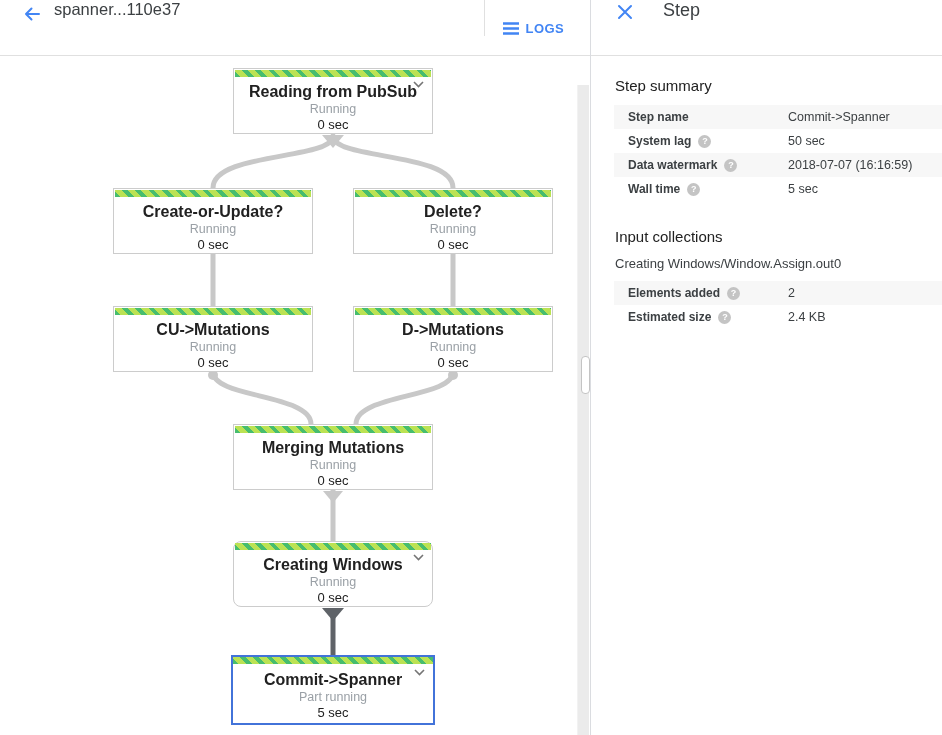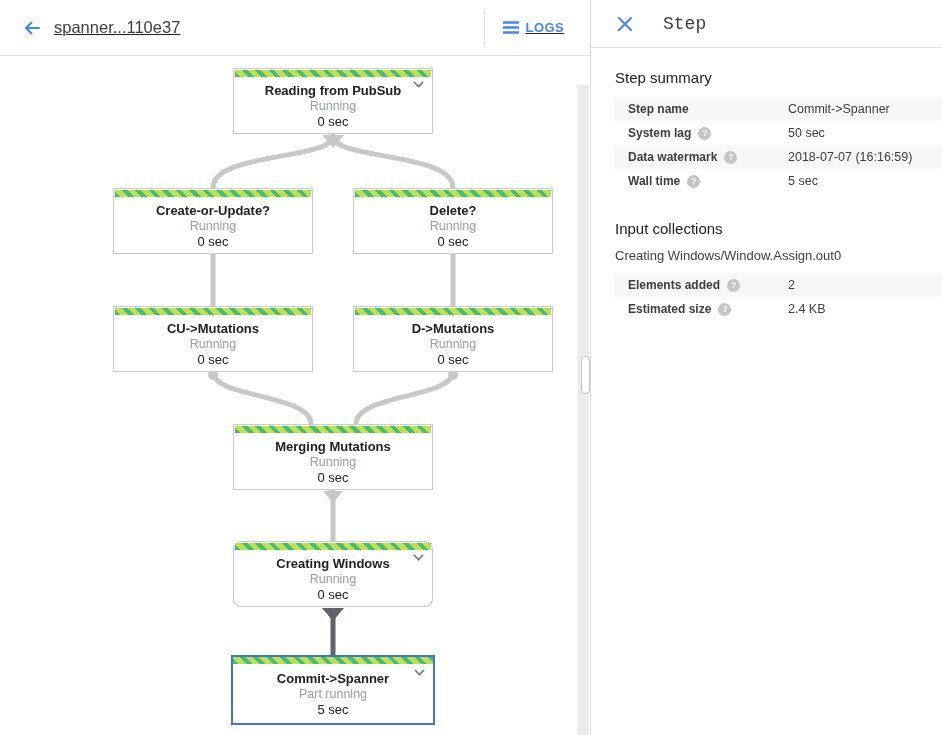--- a/index.html
+++ b/index.html
@@ -14,48 +14,48 @@
     --border-gray:#e0e0e0;
     --text-dark:#212121;
     --label-dark:#3c4043;
   }
   *{margin:0;padding:0;box-sizing:border-box;}
   html,body{width:942px;height:735px;overflow:hidden;}
   body{font-family:"Liberation Sans","DejaVu Sans",sans-serif;background:#fff;position:relative;color:var(--text-dark);}
 
   
   .topbar{position:absolute;left:0;top:0;width:590px;height:56px;background:#fff;
-    border-bottom:1px solid var(--border-gray);display:flex;align-items:center;text-decoration:underline;}
+    border-bottom:1px solid var(--border-gray);display:flex;}
   .back-btn{margin-left:18px;width:28px;height:28px;display:flex;align-items:center;justify-content:center;cursor:pointer;background:none;border:none;}
   .job-title{margin-left:8px;font-size:16.5px;color:var(--label-dark);}
   .topbar-spacer{flex:1;}
   .hdr-divider{width:1px;height:36px;background:var(--border-gray);}
   .logs-btn{display:flex;align-items:center;gap:7px;border:none;background:none;cursor:pointer;
     color:var(--accent-blue);font-family:inherit;font-size:13px;font-weight:700;letter-spacing:.4px;
     padding:0 26px 0 18px;height:56px;}
 
   
   .graph-area{position:absolute;left:0;top:56px;width:590px;height:679px;background:#fff;}
   .edges{position:absolute;left:0;top:0;}
   .node{position:absolute;background:#fff;border:1px solid #ccc;text-align:center;cursor:pointer;}
   .node .stripe{position:absolute;left:1px;right:1px;top:1px;height:7px;
     background:repeating-linear-gradient(45deg,var(--stripe-dark) 0 4px,var(--stripe-light) 4px 9.5px);}
-  .node .nt{margin-top:14px;font-size:13px;font-weight:700;color:var(--text-dark);}
+  .node .nt{margin-top:14px;font-size:16px;font-weight:700;color:var(--text-dark);}
   .node .ns{margin-top:1px;font-size:12.5px;color:var(--status-gray);}
   .node .nd{margin-top:1px;font-size:13px;color:var(--text-dark);}
   .node.selected{border:2px solid var(--selected-border);}
   .node.selected .stripe{left:0;right:0;top:0;}
   .node .chev{position:absolute;right:8px;top:12px;line-height:0;cursor:pointer;}
 
   .scroll-strip{position:absolute;left:577px;top:29px;width:12px;height:650px;background:#ebebeb;border-left:1px solid #f2f2f2;}
   .scroll-handle{position:absolute;left:3px;top:271px;width:9px;height:38px;background:#fff;border:1px solid #c4c4c4;border-radius:4px;cursor:ns-resize;}
 
   
   .panel{position:absolute;left:590px;top:0;width:352px;height:735px;background:#fff;border-left:1px solid #dadce0;}
-  .panel-header{height:48px;border-bottom:1px solid var(--border-gray);display:flex;align-items:center;font-family:Liberation Mono, monospace;}
+  .panel-header{height:56px;border-bottom:1px solid var(--border-gray);display:flex;}
   .close-btn{margin-left:22px;width:24px;height:24px;border:none;background:none;cursor:pointer;display:flex;align-items:center;justify-content:center;}
   .panel-title{margin-left:26px;font-size:18px;color:var(--label-dark);}
   .panel-body{padding-top:21px;}
   .section-h{font-size:15px;font-weight:400;color:var(--text-dark);padding-left:24px;margin-bottom:11px;}
   .section-h.second{margin-top:27px;}
   .collection-name{font-size:13px;color:var(--label-dark);padding-left:24px;margin:2px 0 10px 0;}
   .kv-table{margin-left:23px;}
   .kv-row{display:flex;align-items:center;height:24px;padding-left:14px;font-size:12.5px;}
   .kv-row:nth-child(odd){background:var(--row-gray);}
   .kv-label{flex:0 0 160px;font-weight:700;color:var(--label-dark);display:flex;align-items:center;font-size:12px;}

